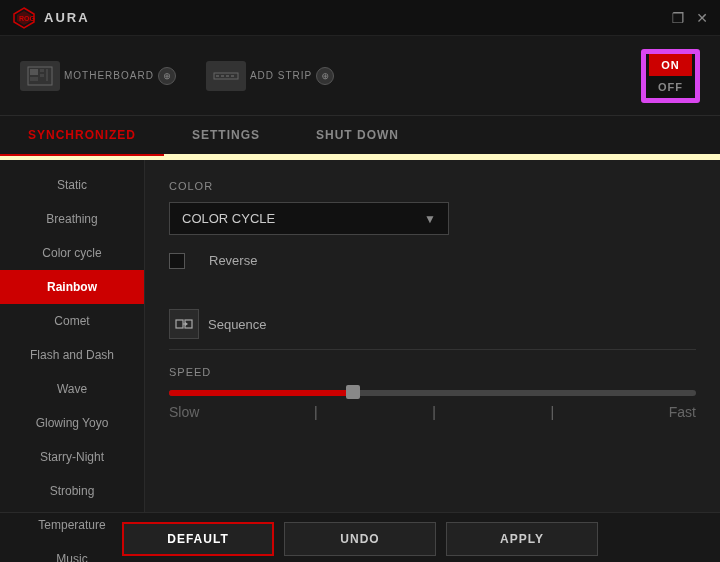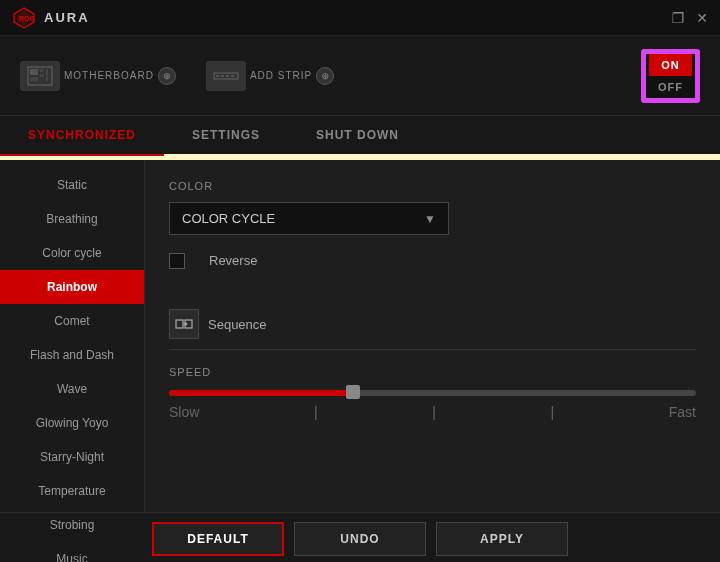--- a/index.html
+++ b/index.html
@@ -313,21 +313,21 @@
     .bottombar {
       background: #181818;
       height: 52px;
       display: flex;
       align-items: center;
       justify-content: center;
       gap: 10px;
       border-top: 1px solid #2a2a2a;
     }
     .btn {
-      width: 132px;
+      width: 152px;
       height: 34px;
       background: #222;
       border: 1px solid #444;
       color: #ccc;
       font-size: 12px;
       font-weight: bold;
       letter-spacing: 1px;
       cursor: pointer;
       text-transform: uppercase;
     }
@@ -404,22 +404,22 @@
   <div class="sidebar">
     <div class="sidebar-item">Static</div>
     <div class="sidebar-item">Breathing</div>
     <div class="sidebar-item">Color cycle</div>
     <div class="sidebar-item active">Rainbow</div>
     <div class="sidebar-item">Comet</div>
     <div class="sidebar-item">Flash and Dash</div>
     <div class="sidebar-item">Wave</div>
     <div class="sidebar-item">Glowing Yoyo</div>
     <div class="sidebar-item">Starry-Night</div>
+    <div class="sidebar-item">Strobing</div>
     <div class="sidebar-item">Temperature</div>
-    <div class="sidebar-item">Strobing</div>
     <div class="sidebar-item">Music</div>
   </div>
 
   <div class="content">
     <div class="section-label">COLOR</div>
 
     <div class="color-dropdown">
       <span>COLOR CYCLE</span>
       <span class="dropdown-arrow">▼</span>
     </div>

